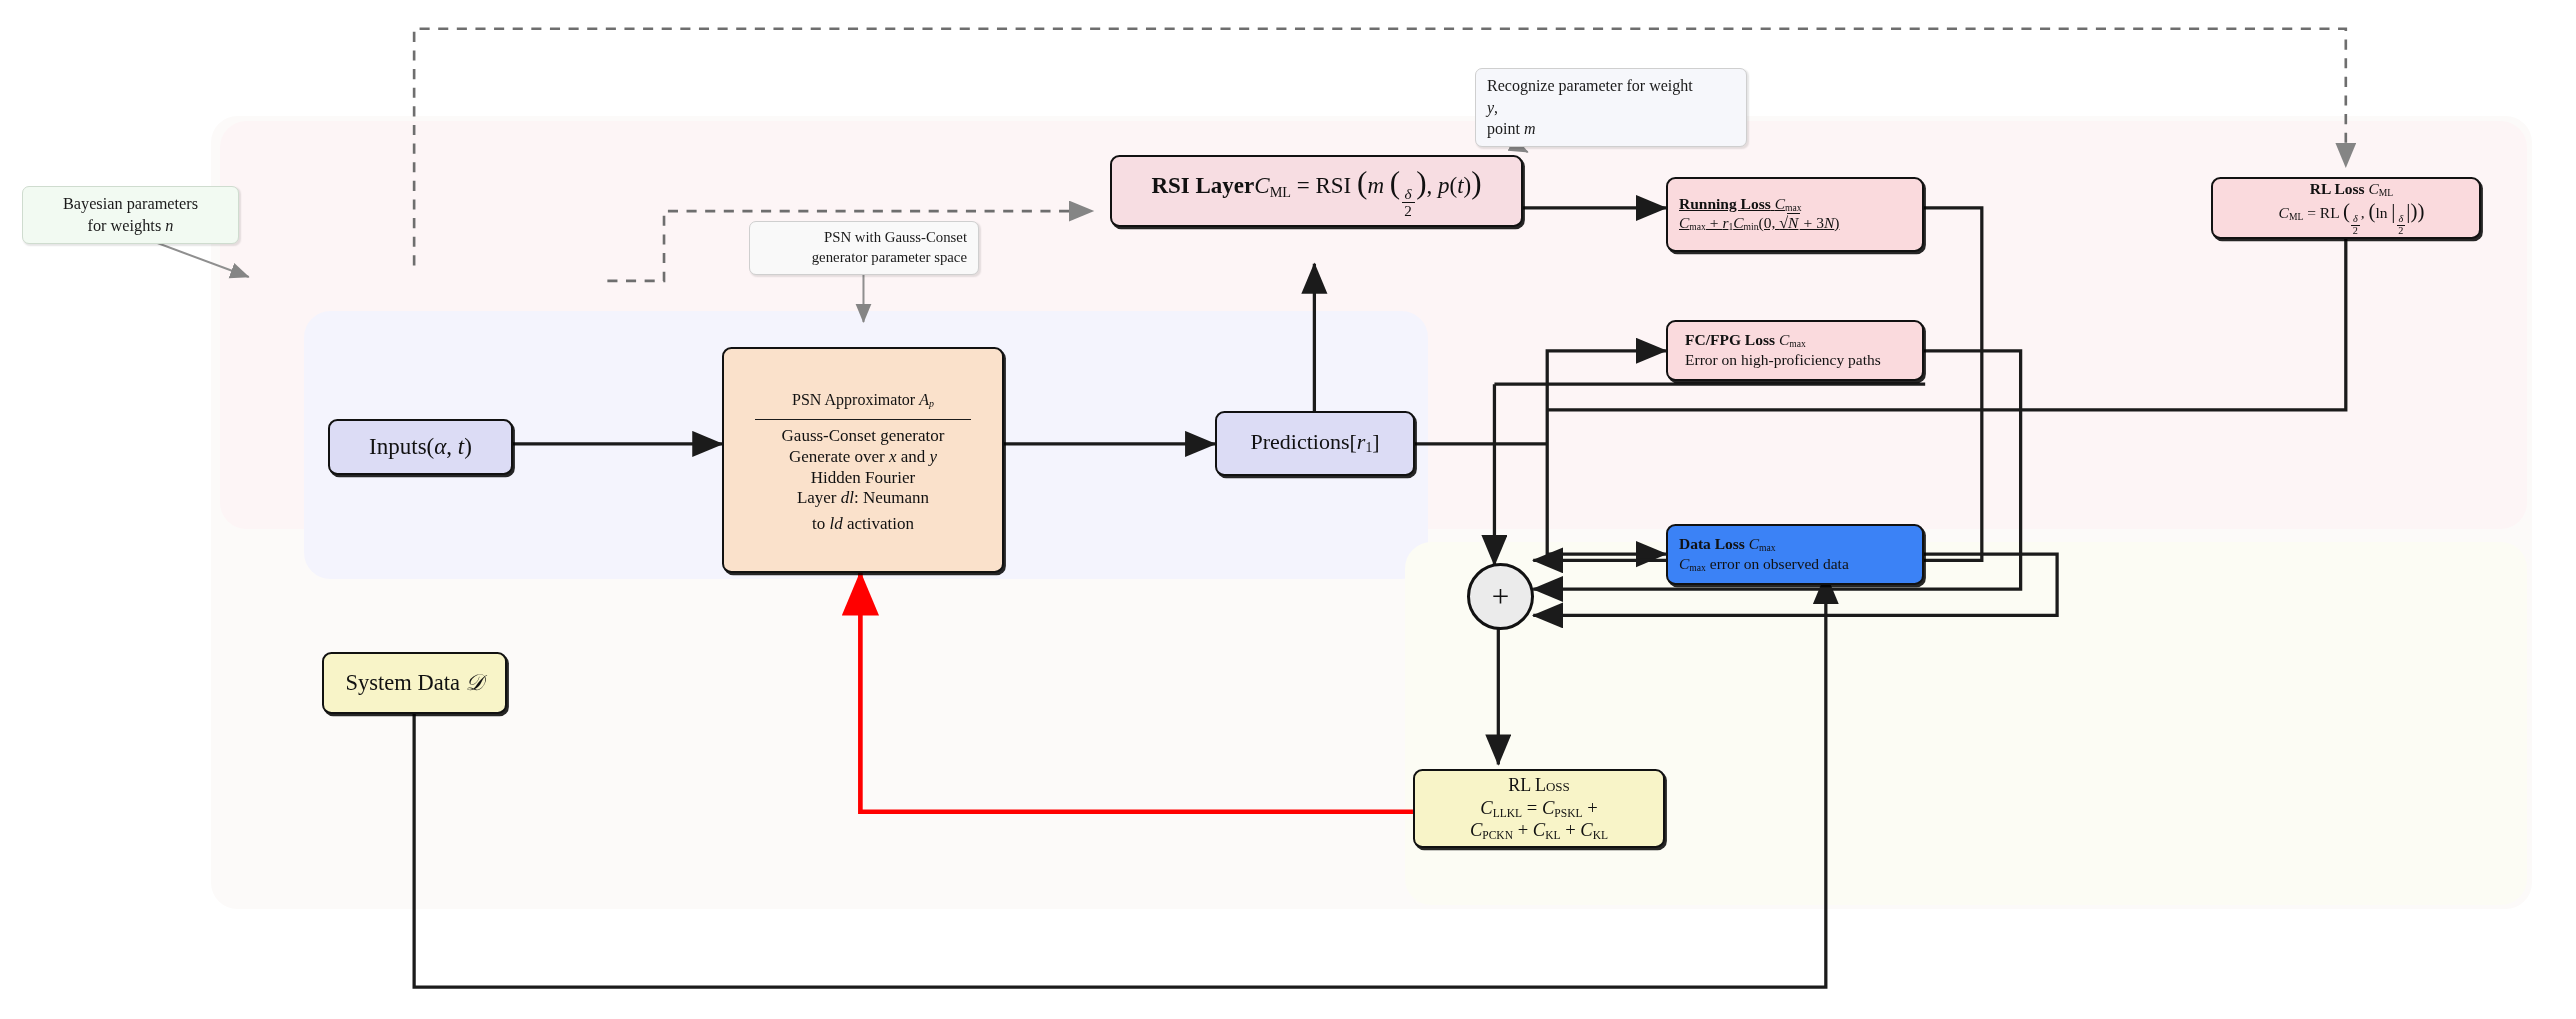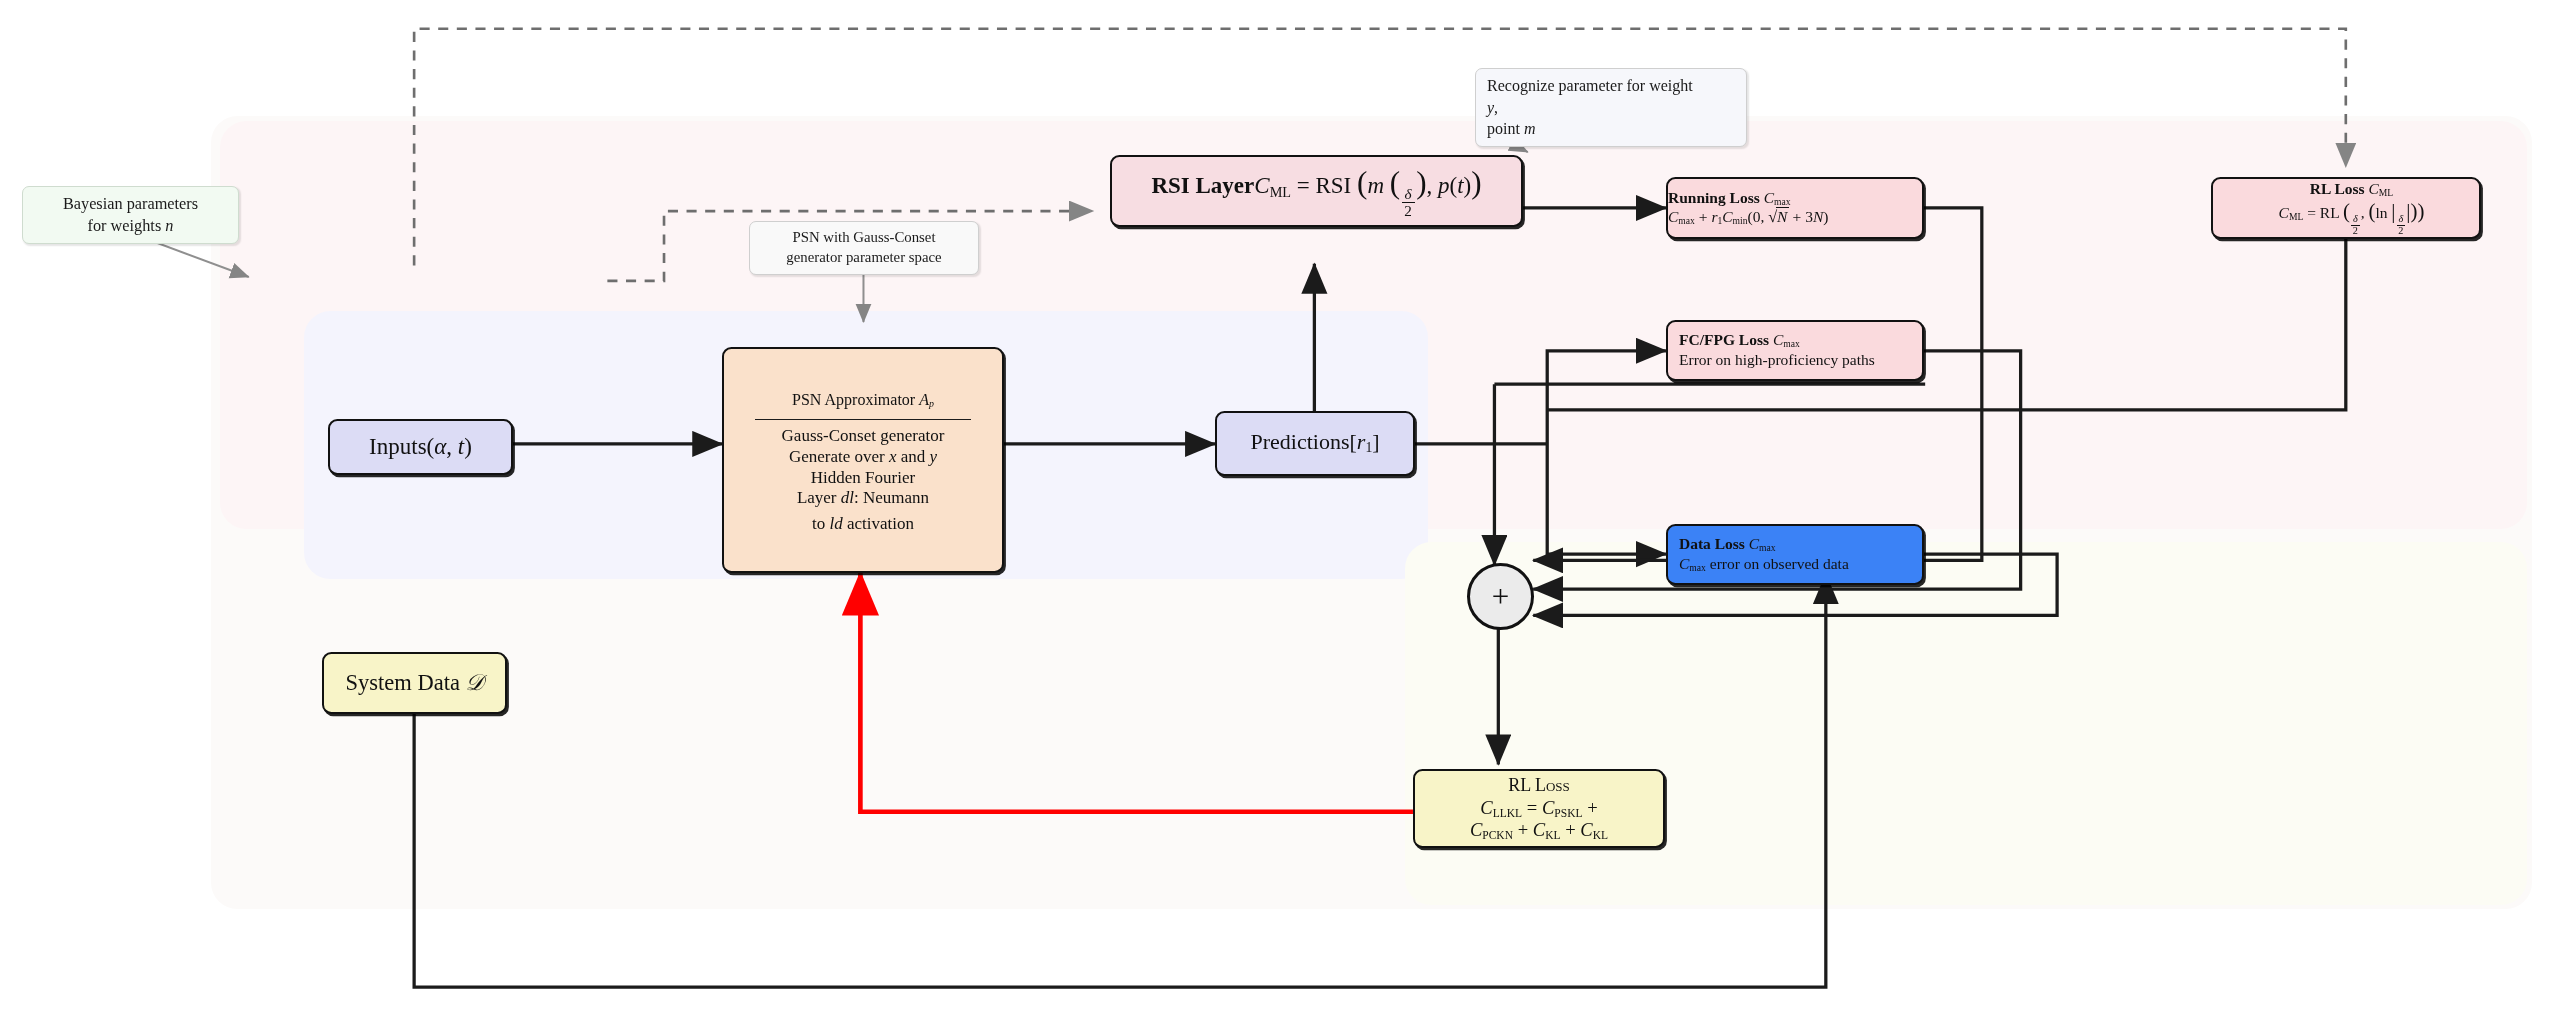--- a/index.html
+++ b/index.html
@@ -106,21 +106,21 @@
     <g fill="none" stroke="#ff0000" stroke-width="6">
       <path d="M1820,1046 L1108,1046 L1108,738" marker-end="url(#ahr)"></path>
     </g>
   </svg>
 
   <div class="callout" style="left:22px;top:186px;width:217px;font-size:16.3px;background:#f2faf2;border-color:#cfdccf;text-align:center;">
     <span class="ln">Bayesian parameters</span>
     <span class="ln">for weights <span class="it">n</span></span>
   </div>
 
-  <div class="callout" style="left:749px;top:221px;width:230px;font-size:14.8px;background:#f9f9f9;text-align:center;">
+  <div class="callout" style="left:749px;top:221px;width:230px;font-size:14.8px;background:#f9f9f9;text-align:right;">
     <span class="ln">PSN with Gauss-Conset</span>
     <span class="ln">generator parameter space</span>
   </div>
 
   <div class="callout" style="left:1475px;top:68px;width:272px;font-size:16px;text-align:left;">
     <span class="ln">Recognize parameter for weight</span>
     <span class="ln"><span class="it">y</span>,</span>
     <span class="ln">point <span class="it">m</span></span>
   </div>
 
@@ -152,26 +152,26 @@
           <span class="de">2</span>
         </span><span class="big">)</span>,
       <span class="it">p</span>(<span class="it">t</span>)<span class="big">)</span>
     </span>
   </div>
 
   <div class="node" style="left:1215px;top:411px;width:200px;height:65px;background:#dcdcf5;font-size:22px;">
     <span class="ln">Predictions[<span class="it">r</span><sub>1</sub>]</span>
   </div>
 
-  <div class="node" style="left:1666px;top:177px;width:258px;height:62px;background:#fadadd;font-size:15.5px;align-items:flex-start;">
+  <div class="node" style="left:1666px;top:177px;width:258px;height:75px;background:#fadadd;font-size:15.5px;align-items:flex-start;padding-left:11px;text-decoration:underline;">
     <span class="ln"><span class="bld">Running Loss</span> <span class="it">C</span><sub class="rm">max</sub></span>
     <span class="ln"><span class="it">C</span><sub class="rm">max</sub> + <span class="it">r</span><sub>1</sub><span class="it">C</span><sub class="rm">min</sub>(0, <span style="font-size:1.05em;">√</span><span class="sqrt it">N</span> + 3<span class="it">N</span>)</span>
   </div>
 
-  <div class="node" style="left:1666px;top:320px;width:258px;height:61px;background:#fadadd;font-size:15.5px;align-items:flex-start;padding-left:11px;">
+  <div class="node" style="left:1666px;top:320px;width:258px;height:61px;background:#fadadd;font-size:15.5px;align-items:flex-start;padding-left:17px;">
     <span class="ln"><span class="bld">FC/FPG Loss</span> <span class="it">C</span><sub class="rm">max</sub></span>
     <span class="ln">Error on high-proficiency paths</span>
   </div>
 
   <div class="node" style="left:1666px;top:524px;width:258px;height:61px;background:#3b82f6;font-size:15.5px;align-items:flex-start;padding-left:11px;">
     <span class="ln"><span class="bld">Data Loss</span> <span class="it">C</span><sub class="rm">max</sub></span>
     <span class="ln"><span class="it">C</span><sub class="rm">max</sub> error on observed data</span>
   </div>
 
   <div class="node" style="left:2211px;top:177px;width:270px;height:62px;background:#fadadd;font-size:15.5px;align-items:center;padding-left:11px;">

